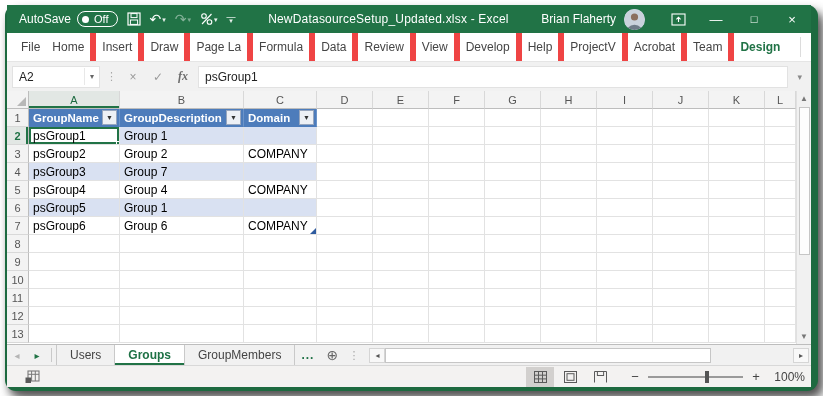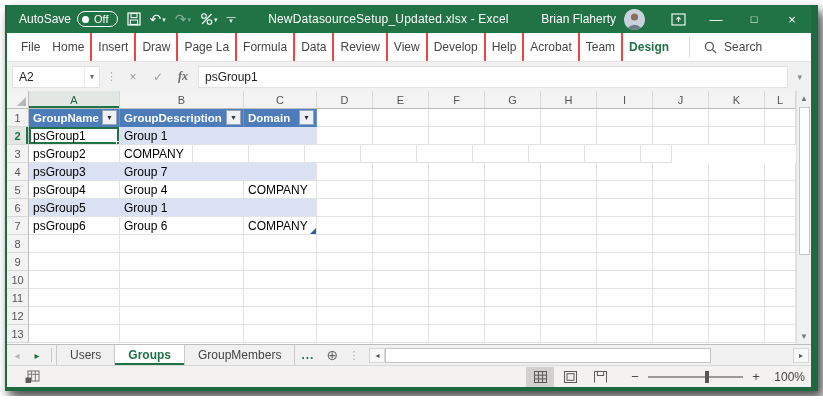--- a/index.html
+++ b/index.html
@@ -3,20 +3,21 @@
 <meta charset="utf-8">
 <style>
   * { box-sizing: border-box; margin: 0; padding: 0; }
   html,body { background:#fff; font-family:"Liberation Sans","DejaVu Sans",sans-serif; }
   body { padding:5px; }
 
   .window{
     width:813px; height:386px; display:flex; flex-direction:column; background:#fff;
     border-left:2px solid #1D6A40; border-right:7px solid #1D6A40; border-bottom:4px solid #1D6A40;
     box-shadow:4px 6px 9px rgba(0,0,0,.55), 7px 9px 14px rgba(0,0,0,.3);
+    border-radius:11px;
   }
 
   
   .titlebar{ height:28px; background:#217346; color:#fff; display:flex; align-items:center; font-size:12px; flex:0 0 auto; }
   .tb-left{ display:flex; align-items:center; gap:9px; padding-left:12px; }
   .autosave{ display:flex; align-items:center; gap:6px; }
   .as-pill{ display:flex; align-items:center; gap:5px; border:1px solid #fff; border-radius:9px; padding:1px 8px 1px 4px; font-size:11px; cursor:default;}
   .as-dot{ width:7px; height:7px; border-radius:50%; background:#fff; }
   .qat-ico{ display:flex; align-items:center; color:#fff; font-size:14px; line-height:1; gap:1px;}
   .qat-ico.dim{ opacity:.45; }
@@ -25,21 +26,21 @@
   .tb-title{ flex:1; text-align:center; white-space:nowrap; overflow:hidden; font-size:12px; letter-spacing:.2px;}
   .tb-right{ display:flex; align-items:center; gap:0; }
   .tb-user{ font-size:12px; margin-right:8px; white-space:nowrap;}
   .avatar{ width:21px; height:21px; border-radius:50%; background:#cfd9e4; overflow:hidden; display:flex; align-items:center; justify-content:center; margin-right:14px;}
   .winbtn{ width:38px; height:28px; display:flex; align-items:center; justify-content:center; font-size:13px; color:#fff;}
   .winbtn.sm{ font-size:11px; }
 
   
   .ribbonbar{ height:28px; background:#fff; display:flex; align-items:center; flex:0 0 auto; overflow:hidden; white-space:nowrap;}
   .rtabs{ display:flex; align-items:center; height:100%; padding-left:8px;}
-  .rtab{ padding:0 6px; height:100%; display:flex; align-items:center; font-size:12px; color:#454545; border-left:2px solid #ef4444; cursor:default; white-space:nowrap; overflow:hidden;}
+  .rtab{ padding:0 6px; height:100%; display:flex; align-items:center; font-size:12px; color:#454545; border-left:6px solid #ef4444; cursor:default; white-space:nowrap; overflow:hidden;}
   .rtab:first-child,.rtab:nth-child(2){ border-left:none; }
   .rtab:first-child{ }
   .rtab.active{ color:#217346; font-weight:bold; }
   .rsearch{ display:flex; align-items:center; gap:7px; margin-left:14px; color:#454545; font-size:12px; border-left:1px solid #DCDCDC; padding-left:14px; height:70%;}
 
   
   .formulabar{ height:30px; background:#F1F1F1; display:flex; align-items:center; padding:3px 5px; gap:5px; flex:0 0 auto; border-top:1px solid #E5E5E5;}
   .namebox{ width:88px; height:22px; background:#fff; border:1px solid #E2E2E2; display:flex; align-items:center; font-size:12px; color:#222; padding-left:6px;}
   .namebox .nb-caret{ margin-left:auto; font-size:8px; color:#666; border-left:1px solid #E8E8E8; padding:4px 5px;}
   .fdots{ color:#A8A8A8; font-size:11px; padding:0 1px;}
@@ -181,20 +182,21 @@
         <div class="rtab">Home</div>
         <div class="rtab">Insert</div>
         <div class="rtab">Draw</div>
         <div class="rtab">Page La</div>
         <div class="rtab">Formula</div>
         <div class="rtab">Data</div>
         <div class="rtab">Review</div>
         <div class="rtab">View</div>
         <div class="rtab">Develop</div>
         <div class="rtab">Help</div>
+        <div class="rtab">ProjectV</div>
         <div class="rtab">Acrobat</div>
         <div class="rtab">Team</div>
         <div class="rtab active">Design</div>
       </div>
     <div class="rsearch">
       <svg width="13" height="13" viewBox="0 0 13 13">
         <circle cx="5.4" cy="5.4" r="4" fill="none" stroke="#5A5A5A" stroke-width="1.3"></circle>
         <line x1="8.5" y1="8.5" x2="12" y2="12" stroke="#5A5A5A" stroke-width="1.3"></line>
       </svg>
       <span>Search</span>
@@ -277,20 +279,23 @@
           <div class="cell" style="width: 56px;"></div>
           <div class="cell" style="width: 56px;"></div>
           <div class="cell" style="width: 56px;"></div>
           <div class="cell" style="width: 56px;"></div>
           <div class="cell" style="width: 31px;"></div>
         </div>
         <div class="grow">
           <div class="rowhdr">3</div>
           <div class="cell" style="width: 91px;">
             <div>psGroup2</div>
+          </div>
+          <div class="cell" style="width: 124px;">
+            <div>Group 2</div>
           </div>
           <div class="cell" style="width: 73px;">
             <div>COMPANY</div>
           </div>
           <div class="cell" style="width: 56px;"></div>
           <div class="cell" style="width: 56px;"></div>
           <div class="cell" style="width: 56px;"></div>
           <div class="cell" style="width: 56px;"></div>
           <div class="cell" style="width: 56px;"></div>
           <div class="cell" style="width: 56px;"></div>

